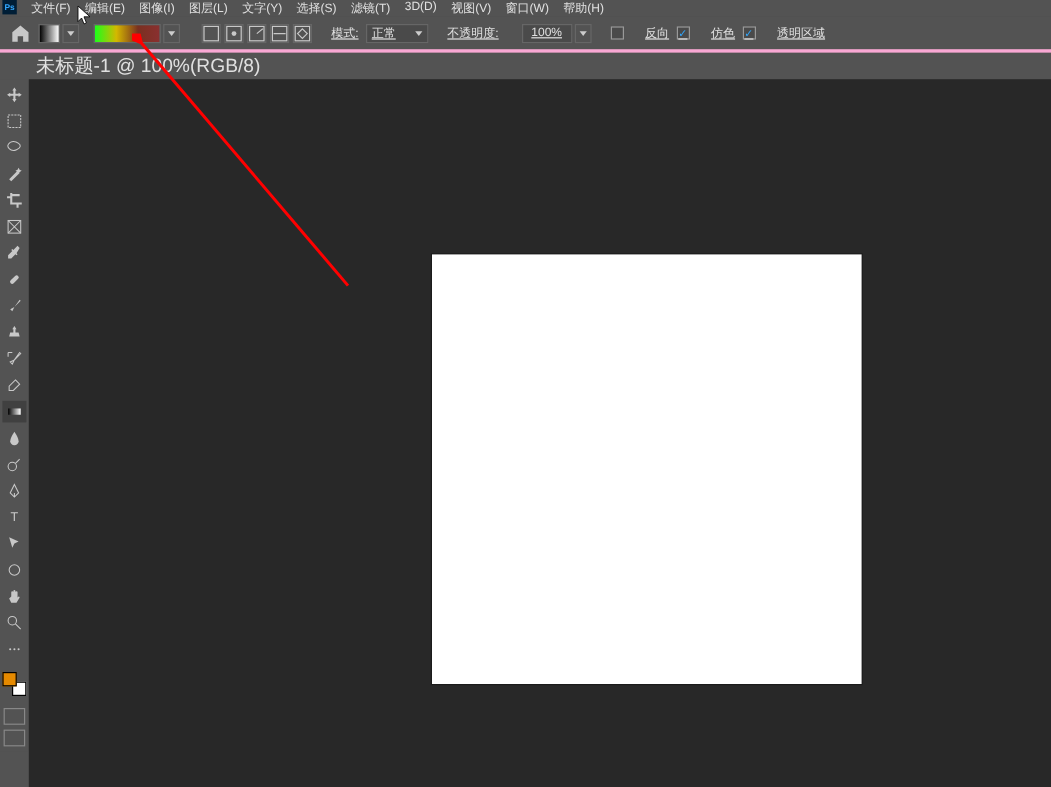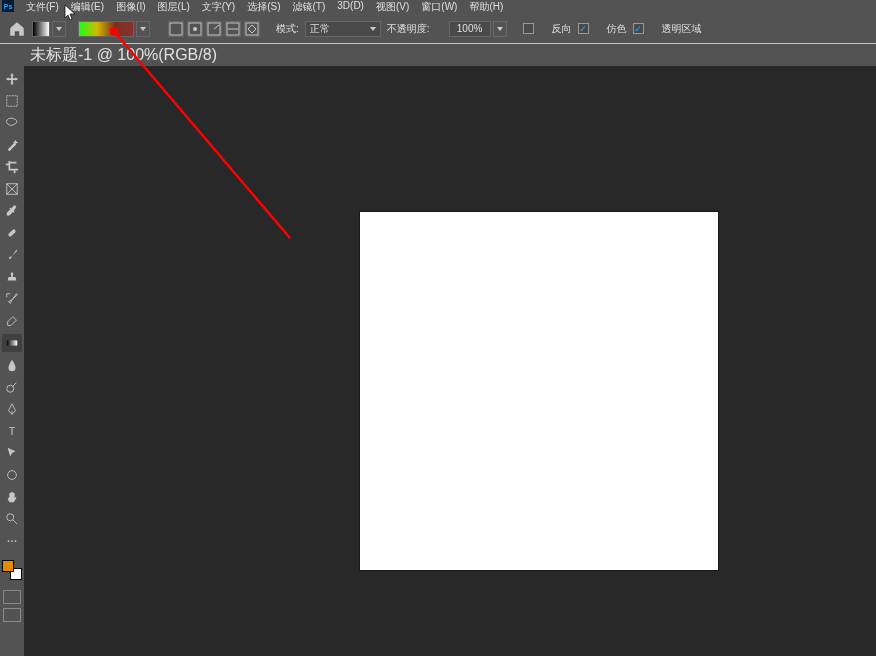--- a/index.html
+++ b/index.html
@@ -2,28 +2,28 @@
 <html><head>
 <meta charset="utf-8">
 <style>
   * { margin: 0; padding: 0; box-sizing: border-box; font-family: "Microsoft YaHei", Arial, sans-serif; }
   body { background: #535353; width: 876px; height: 656px; overflow: hidden; position: relative; }
   
   .menu-bar { background: #535353; height: 14px; display: flex; align-items: flex-start; padding: 0 2px; font-size: 10px; color: #e0e0e0; }
   .ps-logo { width: 12px; height: 12px; background: #001e36; color: #31a8ff; font-size: 7px; font-weight: bold; display: flex; align-items: center; justify-content: center; margin-right: 6px; }
   .menu-item { padding: 0 6px; cursor: pointer; }
   
-  .options-bar { background: #535353; height: 30px; display: flex; align-items: center; padding: 0 8px; font-size: 10px; color: #e0e0e0; border-bottom: 1px solid #f9a8d4; gap: 6px; }
+  .options-bar { background: #535353; height: 30px; display: flex; align-items: center; padding: 0 8px; font-size: 10px; color: #e0e0e0; border-bottom: 3px solid #f9a8d4; gap: 6px; text-decoration: underline; }
   .home-icon { width: 18px; height: 18px; display: flex; align-items: center; justify-content: center; cursor: pointer; }
   .gradient-preset { width: 18px; height: 16px; background: linear-gradient(to right, #000, #fff); border: 1px solid #666; cursor: pointer; }
   .gradient-preview { width: 56px; height: 16px; background: linear-gradient(to right, #1aff1a, #d4b800, #7a3020, #8a3030); border: 1px solid #666; cursor: pointer; }
   .small-dropdown { width: 14px; height: 16px; background: #535353; border: 1px solid #666; display: flex; align-items: center; justify-content: center; cursor: pointer; }
   .gradient-type-btn { width: 16px; height: 16px; background: #535353; border: 1px solid #666; display: flex; align-items: center; justify-content: center; cursor: pointer; }
   .opt-label { font-size: 10px; color: #e0e0e0; }
-  .mode-select { width: 76px; height: 16px; background: #4a4a4a; border: 1px solid #666; font-size: 10px; color: #e0e0e0; padding: 0 4px; display: flex; align-items: center; justify-content: space-between; cursor: pointer; }
+  .mode-select { width: 52px; height: 16px; background: #4a4a4a; border: 1px solid #666; font-size: 10px; color: #e0e0e0; padding: 0 4px; display: flex; align-items: center; justify-content: space-between; cursor: pointer; }
   .opacity-box { width: 42px; height: 16px; background: #4a4a4a; border: 1px solid #666; font-size: 10px; color: #e0e0e0; display: flex; align-items: center; justify-content: center; cursor: pointer; margin-left: 13px; }
   .checkbox-wrap { display: flex; align-items: center; gap: 18px; cursor: pointer; }
   .checkbox { width: 11px; height: 11px; border: 1px solid #999; background: #4a4a4a; display: flex; align-items: center; justify-content: center; }
   .checkbox.checked::after { content: "✓"; font-size: 9px; color: #31a8ff; }
   
   .doc-tab { background: #535353; height: 22px; display: flex; align-items: center; padding: 0 30px; font-size: 16px; color: #e0e0e0; }
   
   .toolbar { position: absolute; left: 0; top: 66px; width: 24px; background: #535353; display: flex; flex-direction: column; align-items: center; padding: 4px 0; gap: 4px; }
   .tool-btn { width: 20px; height: 18px; display: flex; align-items: center; justify-content: center; cursor: pointer; color: #c8c8c8; }
   .tool-btn.active { background: #404040; }
@@ -109,21 +109,21 @@
           <rect x="1" y="1" width="12" height="12" fill="none" stroke="#c8c8c8"></rect>
           <path d="M7 3L11 7 7 11 3 7z" fill="none" stroke="#c8c8c8"></path>
         </svg>
       </div>
   </div>
   <div class="opt-label" style="margin-left:10px">模式:</div>
   <div class="mode-select">
     <span>正常</span>
     <div class="chevron-down"></div>
   </div>
-  <div class="opt-label" style="">不透明度:</div>
+  <div class="opt-label" style="margin-left:10px">不透明度:</div>
   <div style="display:flex;align-items:center;gap:2px">
     <div class="opacity-box">100%</div>
     <div class="small-dropdown">
         <div class="chevron-down"></div>
       </div>
   </div>
   <div class="checkbox-wrap" style="margin-left:10px">
     <div class="checkbox"></div>
     <span>反向</span>
   </div>

